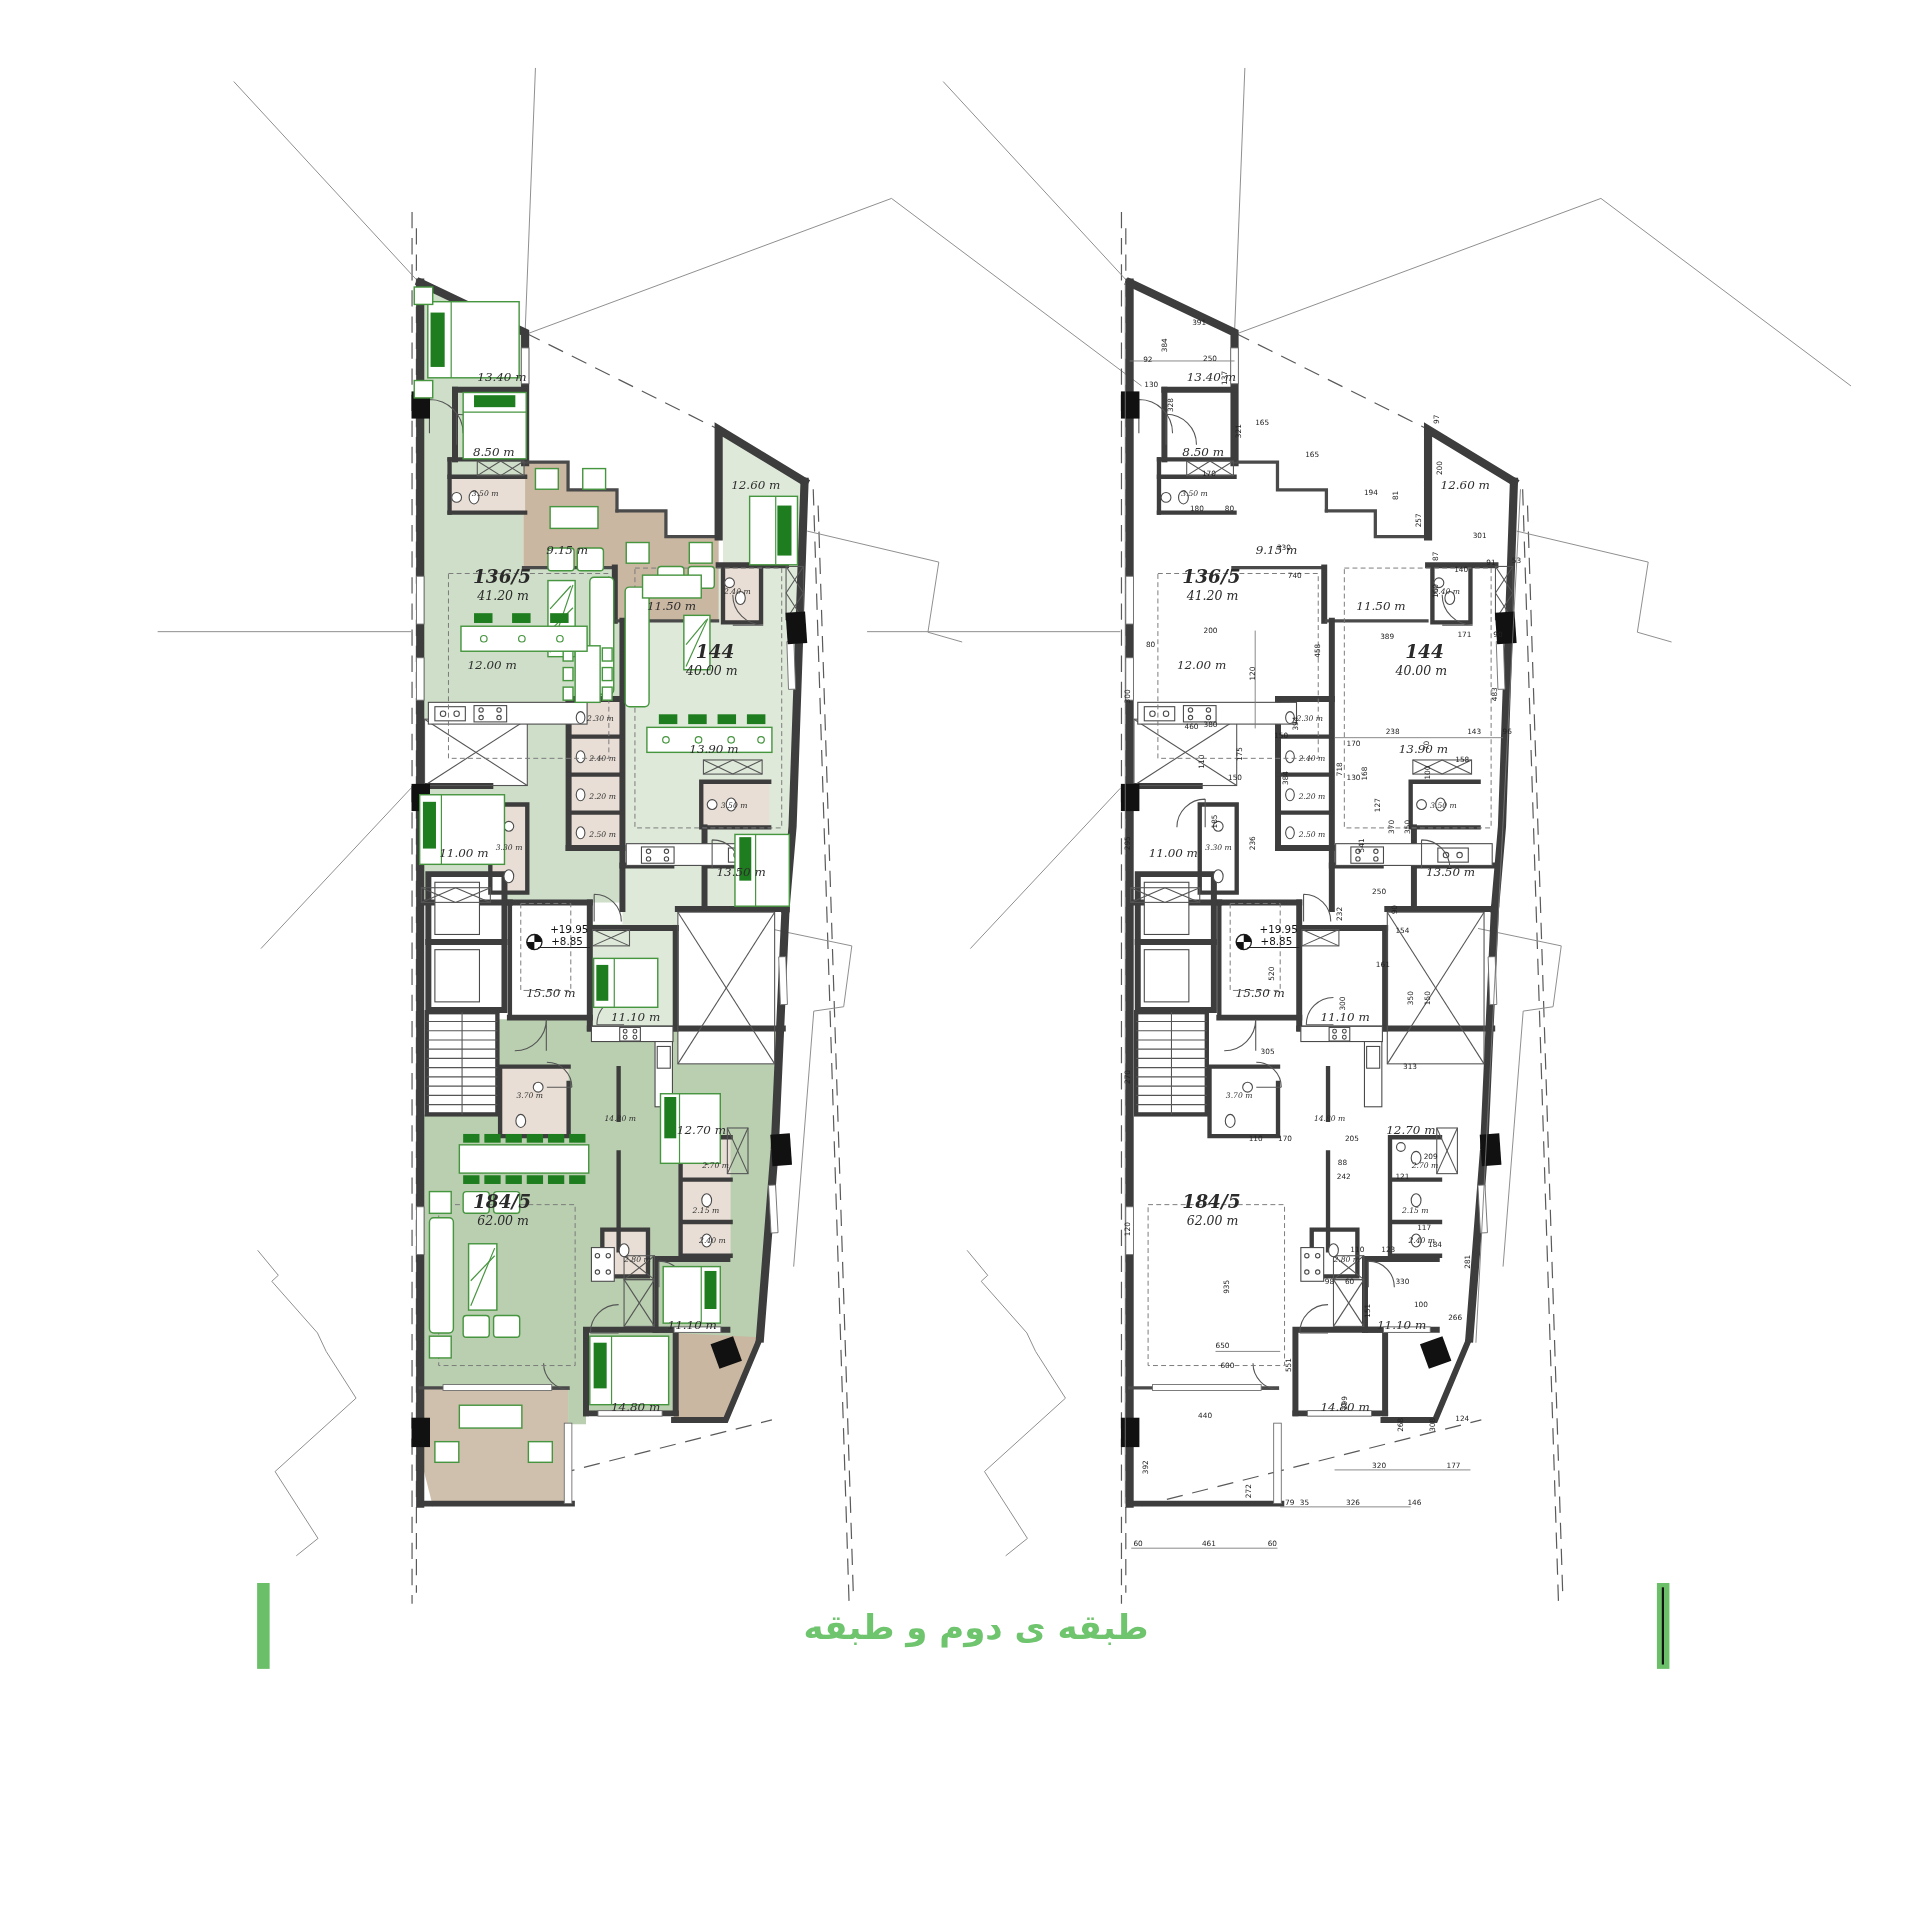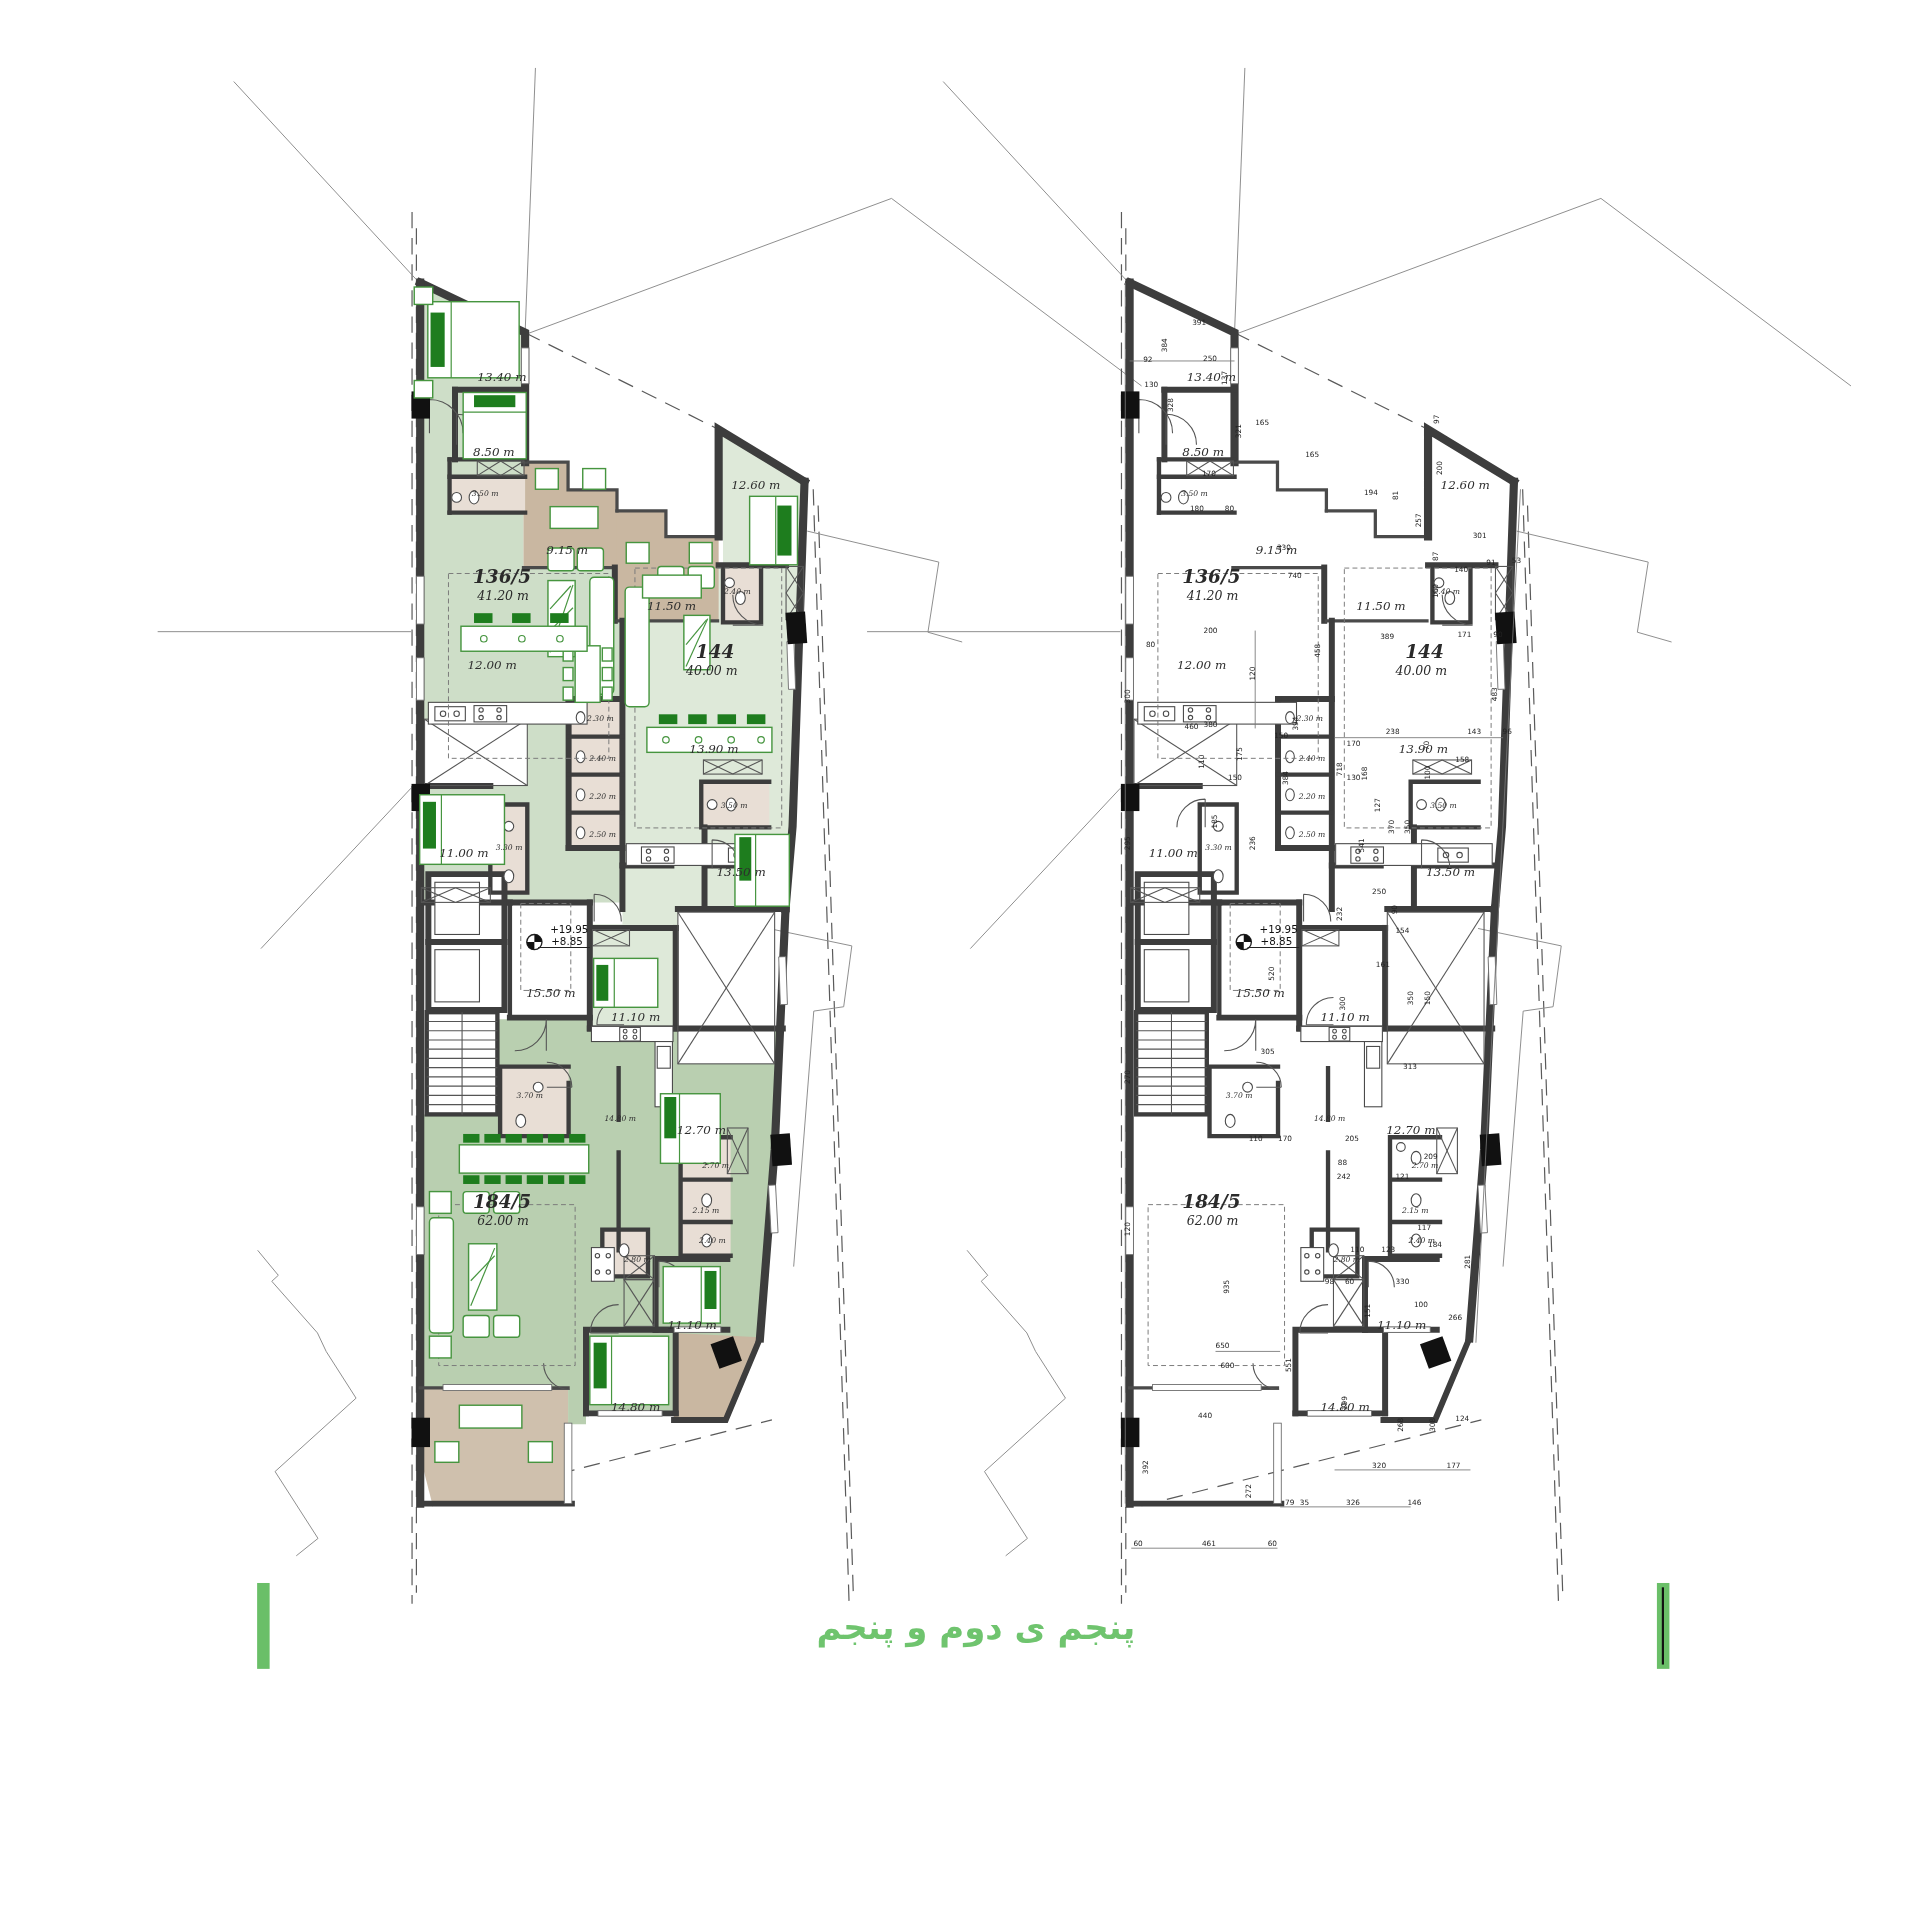--- a/index.html
+++ b/index.html
@@ -631,14 +631,14 @@
 
 <g>
   <rect x="473" y="2912" width="23" height="158" fill="#6abf68"></rect>
 </g>
 <g>
   <rect x="3048" y="2912" width="23" height="158" fill="#6abf68"></rect>
   <rect x="3057" y="2920" width="4" height="142" fill="#111"></rect>
 </g>
 </svg>
 
-<div id="floor-title">پنجم ی دوم و پنجم</div>
+<div id="floor-title">طبقه ی دوم و طبقه</div>
 
 
 </body></html>

